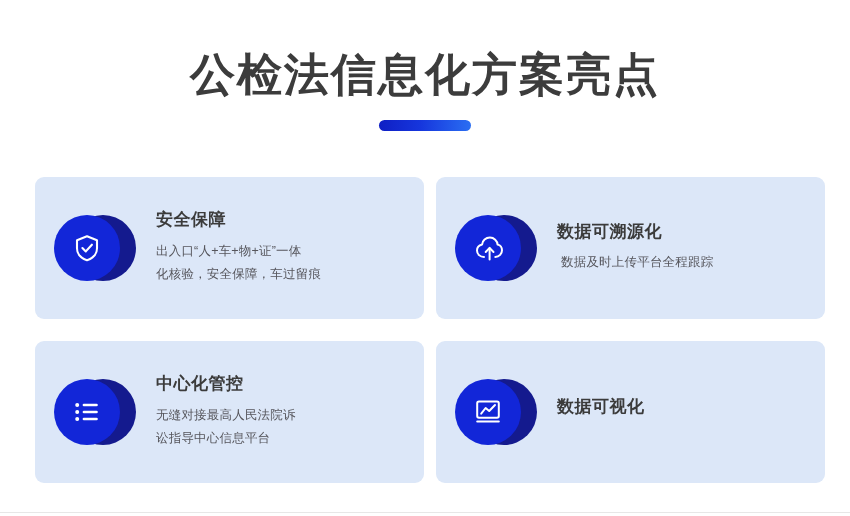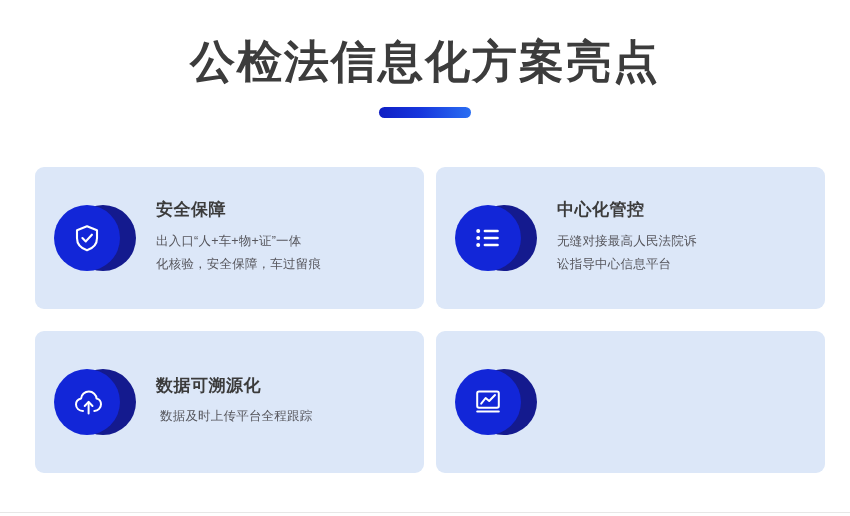--- a/index.html
+++ b/index.html
@@ -26,36 +26,36 @@
   .header {
     padding-top: 36px;
     text-align: center;
   }
   .page-title {
     font-size: 45px;
     font-weight: bold;
     color: #3c3c3c;
     letter-spacing: 2px;
     line-height: 1.15;
-    margin: 0;
+    margin: 13px;
     font-family: "Liberation Sans", "DejaVu Sans", sans-serif;
   }
   .title-underline {
     width: 92px;
     height: 11px;
     border-radius: 6px;
     margin: 19px auto 0 auto;
     background: linear-gradient(90deg, #0f1fc4 0%, #1636dd 45%, #2a6ef2 100%);
   }
 
   
   .card-grid {
     position: absolute;
     left: 35px;
-    top: 167px;
+    top: 177px;
     width: 780px;
     display: grid;
     grid-template-columns: 389px 389px;
     grid-template-rows: 142px 142px;
     column-gap: 12px;
     row-gap: 22px;
   }
 
   .card {
     background: #dce7f8;
@@ -166,20 +166,39 @@
         <p class="card-desc">出入口“人+车+物+证”一体
 化核验，安全保障，车过留痕</p>
       </div>
     </div>
 
     <div class="card">
       <div class="icon-wrap">
         <div class="icon-shadow"></div>
         <div class="icon-circle">
           <span>
+            <svg width="34" height="32" viewBox="0 0 34 32" fill="none">
+              <path d="M13.0 25.0 C9.0 25.0 6.0 22.1 6.0 18.6 C6.0 15.6 8.2 13.1 11.1 12.5 C11.4 8.6 14.8 5.6 18.9 5.6 C23.0 5.6 26.4 8.7 26.6 12.6 C29.2 13.2 31.0 15.4 31.0 18.2 C31.0 21.6 28.2 25.0 24.3 25.0" stroke="#ffffff" stroke-width="2.0" stroke-linecap="round" stroke-linejoin="round" fill="none"></path>
+              <path d="M18.6 27.6 V16.2" stroke="#ffffff" stroke-width="2.0" stroke-linecap="round"></path>
+              <path d="M14.7 20.0 L18.6 15.9 L22.5 20.0" stroke="#ffffff" stroke-width="2.0" stroke-linecap="round" stroke-linejoin="round" fill="none"></path>
+            </svg>
+          </span>
+        </div>
+      </div>
+      <div class="card-text">
+        <p class="card-title">数据可溯源化</p>
+        <p class="card-desc indent">数据及时上传平台全程跟踪</p>
+      </div>
+    </div>
+
+    <div class="card">
+      <div class="icon-wrap">
+        <div class="icon-shadow"></div>
+        <div class="icon-circle">
+          <span>
             <svg width="32" height="28" viewBox="0 0 32 28" fill="none">
               <circle cx="6.2" cy="7.0" r="2.0" fill="#ffffff"></circle>
               <circle cx="6.2" cy="14.0" r="2.0" fill="#ffffff"></circle>
               <circle cx="6.2" cy="21.0" r="2.0" fill="#ffffff"></circle>
               <rect x="11.6" y="5.7" width="15.2" height="2.6" rx="1.3" fill="#ffffff"></rect>
               <rect x="11.6" y="12.7" width="15.2" height="2.6" rx="1.3" fill="#ffffff"></rect>
               <rect x="11.6" y="19.7" width="15.2" height="2.6" rx="1.3" fill="#ffffff"></rect>
             </svg>
           </span>
         </div>
@@ -189,47 +208,29 @@
         <p class="card-desc">无缝对接最高人民法院诉
 讼指导中心信息平台</p>
       </div>
     </div>
 
     <div class="card">
       <div class="icon-wrap">
         <div class="icon-shadow"></div>
         <div class="icon-circle">
           <span>
-            <svg width="34" height="32" viewBox="0 0 34 32" fill="none">
-              <path d="M13.0 25.0 C9.0 25.0 6.0 22.1 6.0 18.6 C6.0 15.6 8.2 13.1 11.1 12.5 C11.4 8.6 14.8 5.6 18.9 5.6 C23.0 5.6 26.4 8.7 26.6 12.6 C29.2 13.2 31.0 15.4 31.0 18.2 C31.0 21.6 28.2 25.0 24.3 25.0" stroke="#ffffff" stroke-width="2.0" stroke-linecap="round" stroke-linejoin="round" fill="none"></path>
-              <path d="M18.6 27.6 V16.2" stroke="#ffffff" stroke-width="2.0" stroke-linecap="round"></path>
-              <path d="M14.7 20.0 L18.6 15.9 L22.5 20.0" stroke="#ffffff" stroke-width="2.0" stroke-linecap="round" stroke-linejoin="round" fill="none"></path>
-            </svg>
-          </span>
-        </div>
-      </div>
-      <div class="card-text">
-        <p class="card-title">数据可溯源化</p>
-        <p class="card-desc indent">数据及时上传平台全程跟踪</p>
-      </div>
-    </div>
-
-    <div class="card">
-      <div class="icon-wrap">
-        <div class="icon-shadow"></div>
-        <div class="icon-circle">
-          <span>
             <svg width="32" height="30" viewBox="0 0 32 30" fill="none">
               <rect x="5.2" y="4.6" width="21.6" height="16.2" rx="1.8" stroke="#ffffff" stroke-width="2.0" fill="none"></rect>
               <path d="M9.2 16.6 L13.6 11.0 L17.2 14.0 L23.0 8.0" stroke="#ffffff" stroke-width="2.0" stroke-linecap="round" stroke-linejoin="round" fill="none"></path>
               <path d="M5.2 24.6 H26.8" stroke="#ffffff" stroke-width="2.0" stroke-linecap="round"></path>
             </svg>
           </span>
         </div>
       </div>
       <div class="card-text">
+        <p class="card-title">数据可视化</p>
       </div>
     </div>
 
   </div>
 
   <div class="bottom-rule"></div>
 </div>
 
 </body></html>

